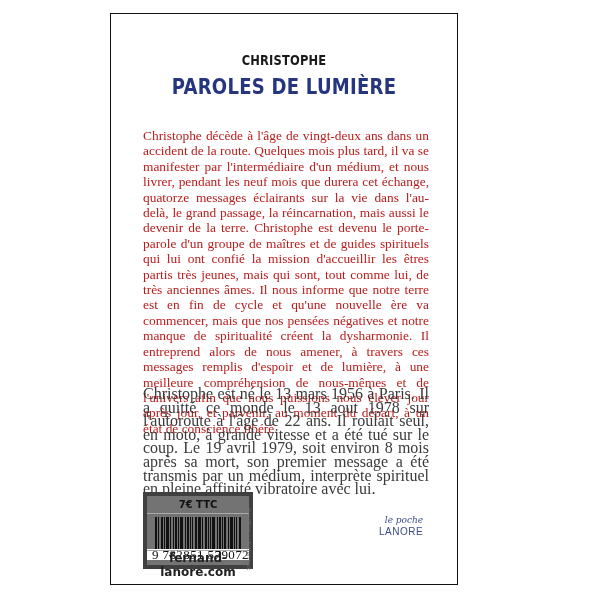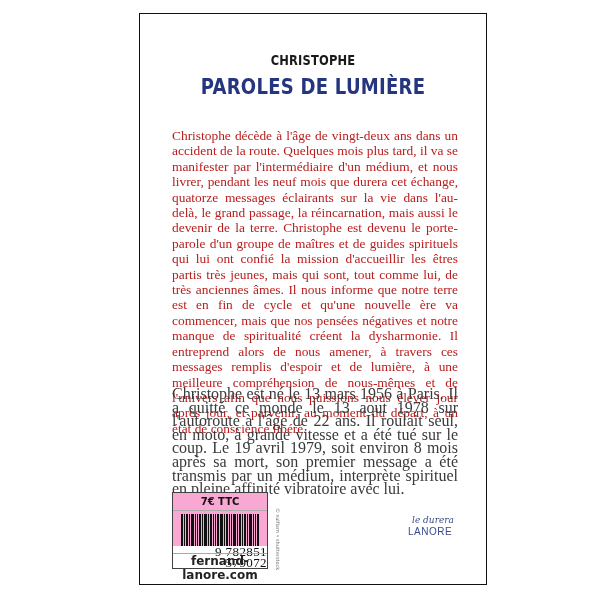--- a/index.html
+++ b/index.html
@@ -5,21 +5,21 @@
     html, body {
       margin: 0;
       padding: 0;
       width: 600px;
       height: 600px;
       background: #ffffff;
       overflow: hidden;
     }
     .cover {
       position: absolute;
-      left: 139px;
+      left: 110px;
       top: 13px;
       width: 348px;
       height: 572px;
       border: 1.5px solid #111;
       box-sizing: border-box;
       background: #ffffff;
     }
     .author {
       position: absolute;
       left: 0;
@@ -67,25 +67,25 @@
       font-size: 16px;
       line-height: 13.6px;
       color: #3a3a3a;
       text-align: justify;
       margin: 0;
     }
     .barcode-box {
       position: absolute;
       left: 32px;
       top: 478px;
-      width: 96px;
+      width: 110px;
       height: 77px;
-      border: 1px solid #404040;
+      border: 4px solid #404040;
       box-sizing: border-box;
-      background: #f9a8d4;
+      background: #737373;
     }
     .price {
       height: 17px;
       border-bottom: 1px solid #aaa;
       text-align: center;
       font-family: "DejaVu Sans", sans-serif;
       font-weight: bold;
       font-size: 10px;
       line-height: 17px;
       color: #111;
@@ -207,16 +207,16 @@
       <span style="width:1px"></span>
         <span style="width:2px"></span>
     </div>
     <div class="isbn">9 782851 579072</div>
     <div class="site">fernand-lanore.com</div>
   </div>
 
   <div class="credit">© sulfiam • shutterstock</div>
 
   <div class="logo">
-    <div class="logo-script">le durera</div>
+    <div class="logo-script">le poche</div>
     <div class="logo-main">LANORE</div>
   </div>
 </div>
 
 </body></html>

